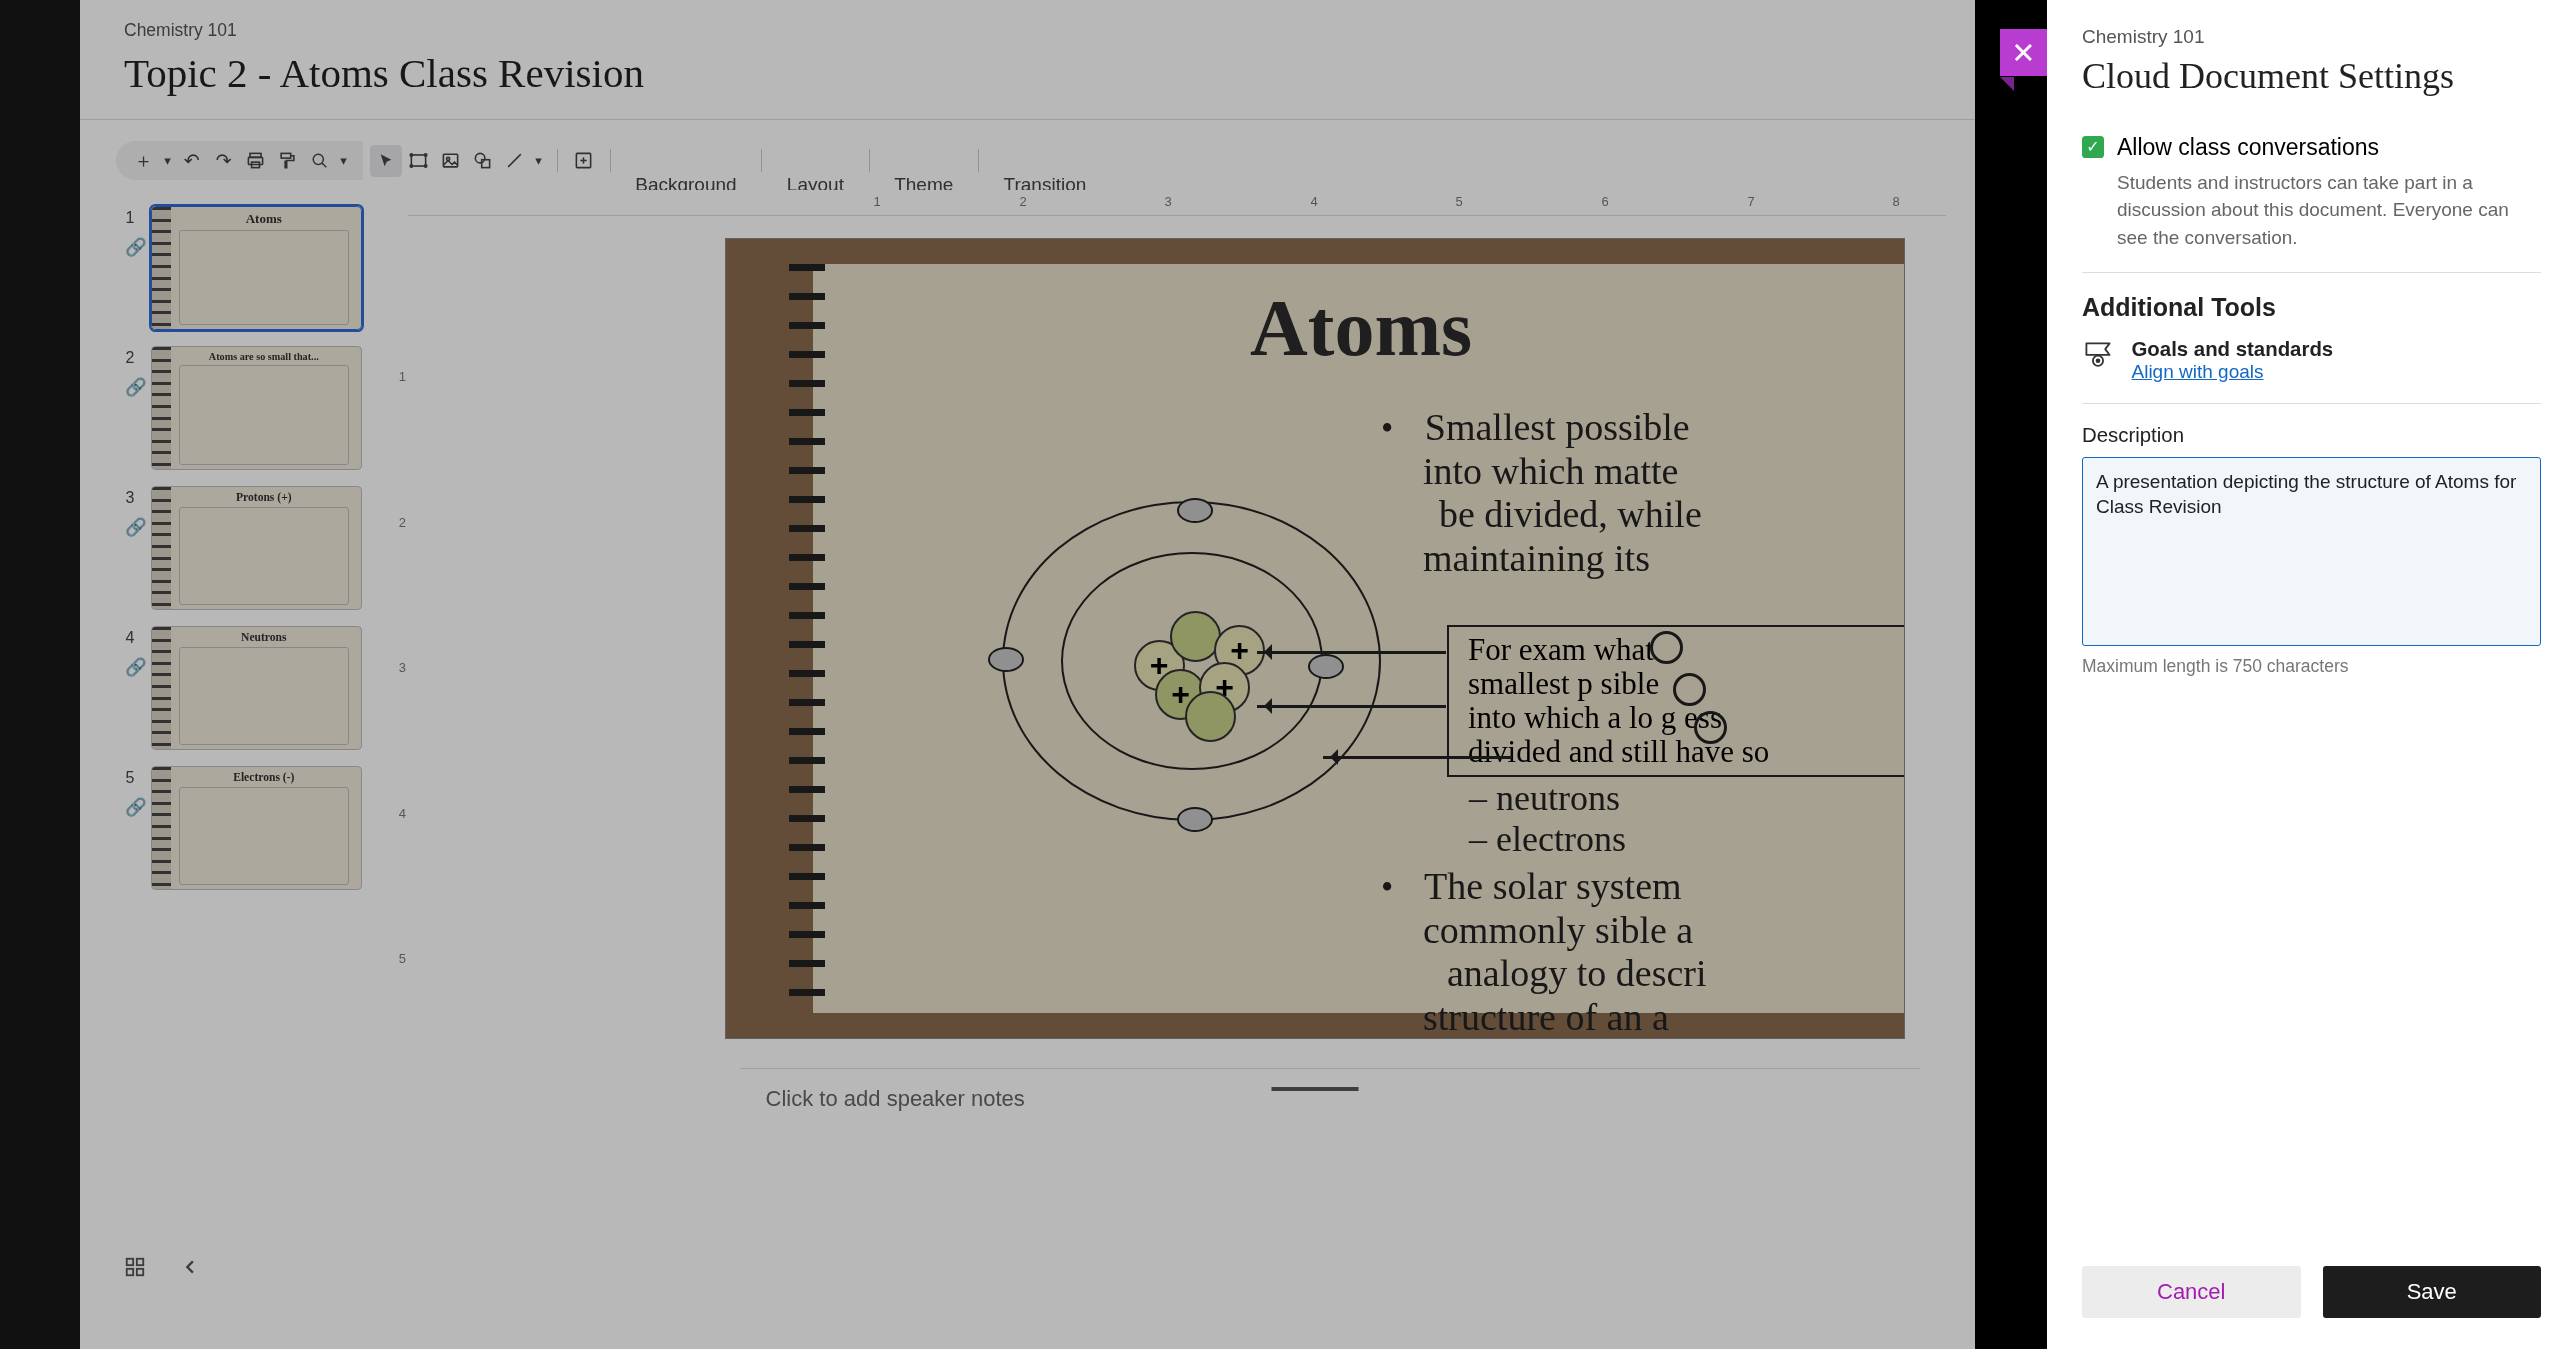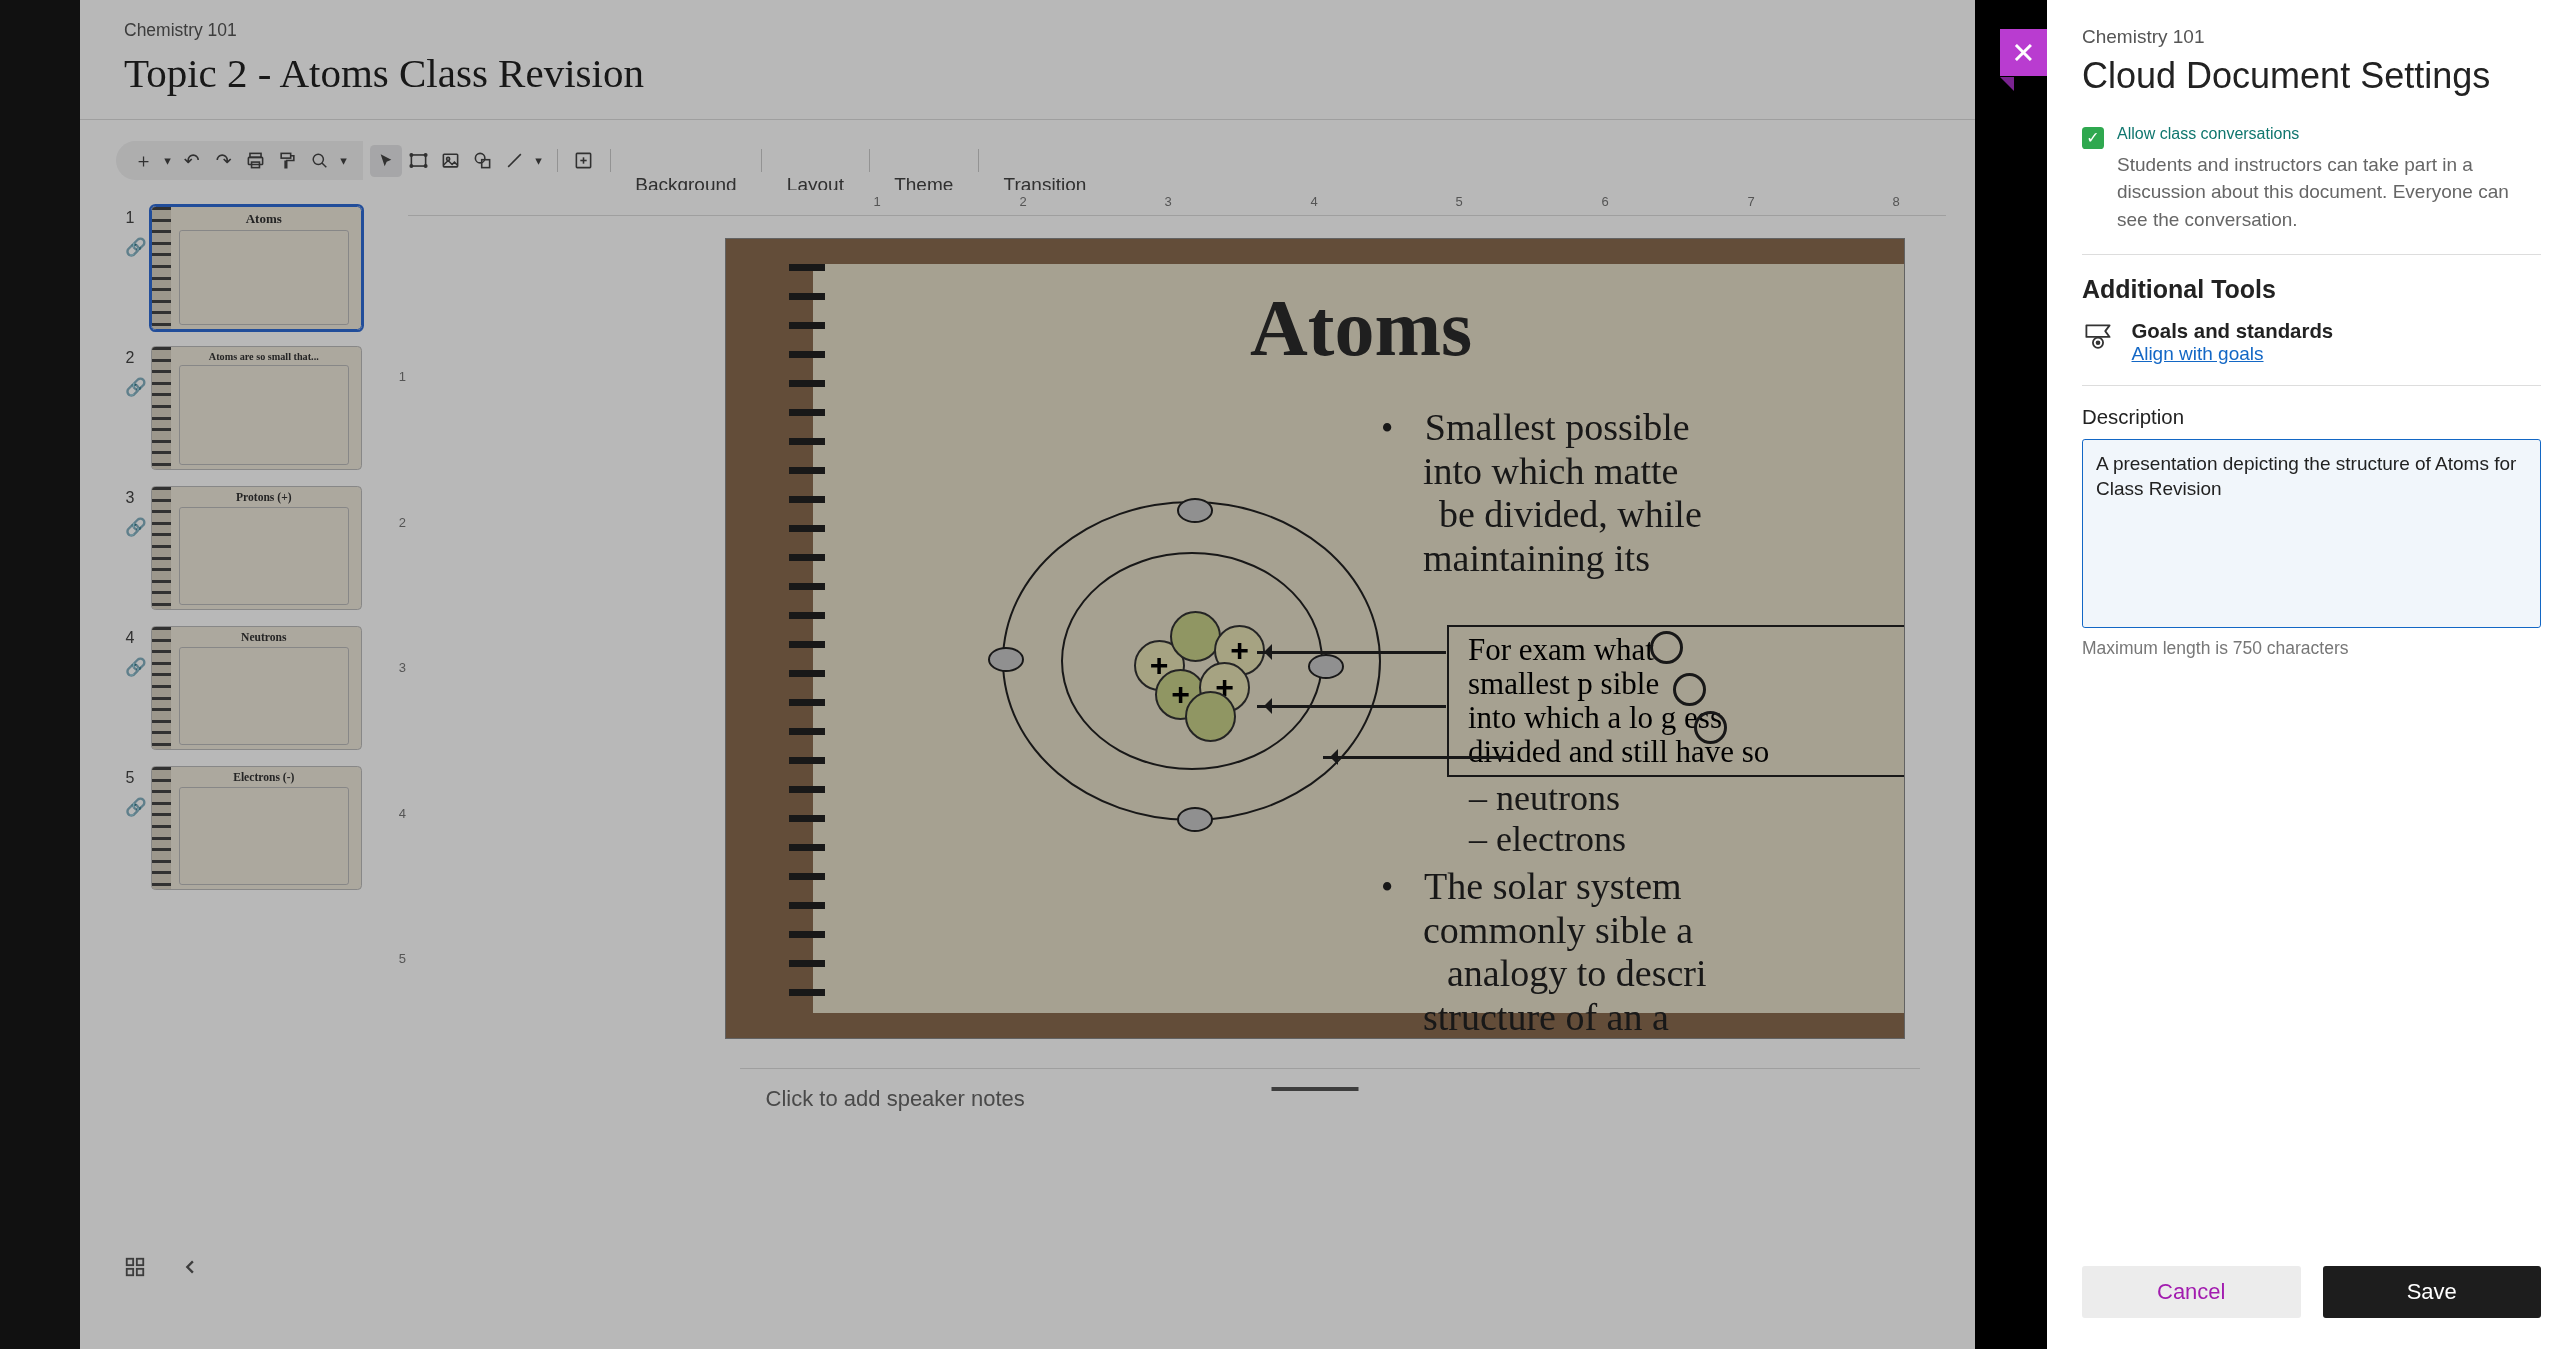--- a/index.html
+++ b/index.html
@@ -357,42 +357,42 @@
     border-top-color:#7a2390;
     border-right-color:#7a2390;
   }
   .panel-inner {
     padding:26px 35px 0 35px;
     flex:1;
     overflow:auto;
   }
   .panel-breadcrumb { font-size:19px; color:#555; margin-bottom:7.3px; }
   .panel-title {
-    font-family:Liberation Sans, sans-serif;
+    font-family:Liberation Serif, serif;
     font-size:36px;
     color:#222;
-    margin-bottom:28px;
+    margin-bottom:37px;
   }
   .divider { height:0.7px; background:#ddd; margin:20.4px 0; }
   .check-row {
     display:flex;
     align-items:flex-start;
     gap:13px;
   }
   .chk {
     width:22px;height:22px;
     background:#2fa84f;
     border-radius:3.6px;
     color:#fff;
     font-size:16px;
     display:flex;align-items:center;justify-content:center;
     flex-shrink:0;
     margin-top:1.5px;
   }
-  .check-label { font-size:16px; color:#0f766e; }
+  .check-label { font-size:23px; color:#000000; }
   .check-desc { font-size:19px; color:#666; margin-top:7.3px; line-height:1.45; }
   .section-head {
     font-size:25px;
     font-weight:600;
     color:#222;
     margin:8.7px 0 16px 0;
   }
   .goals-row {
     display:flex;
     gap:17.5px;

